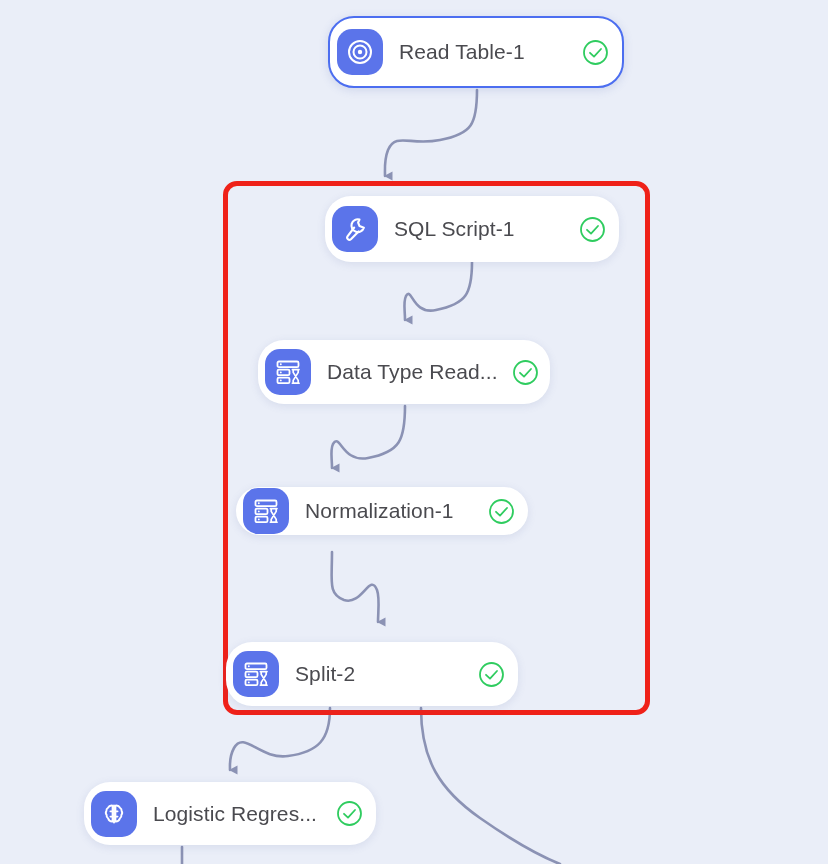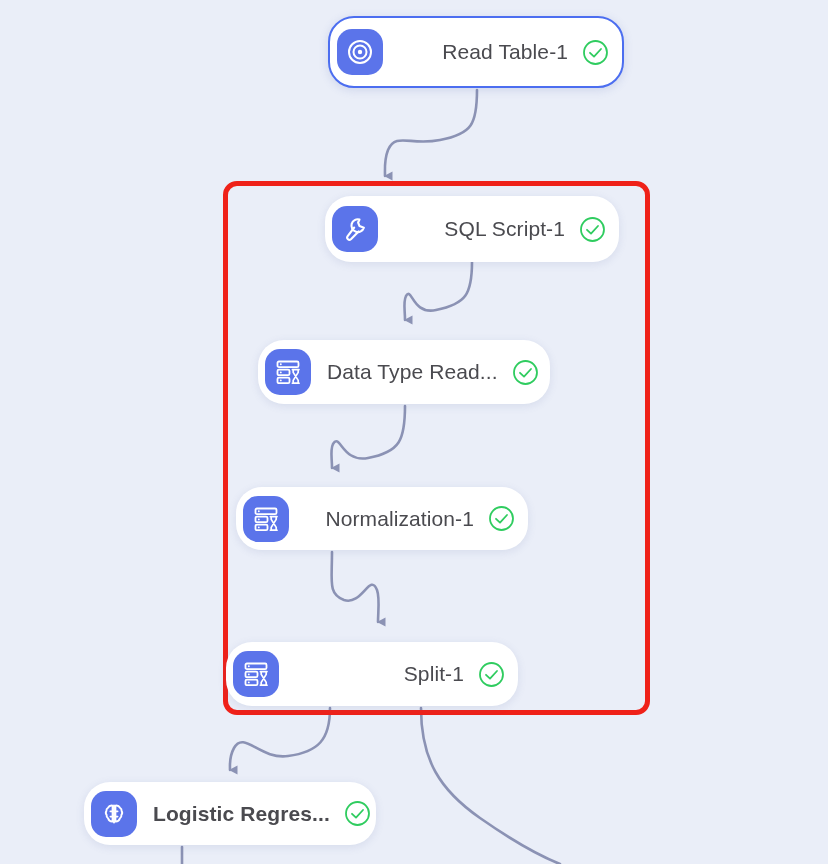--- a/index.html
+++ b/index.html
@@ -60,21 +60,20 @@
     justify-content: center;
   }
   .node-icon svg { display: block; }
   .node-label {
     flex: 1 1 auto;
     font-size: 21px;
     color: #4a4a4f;
     white-space: nowrap;
     margin-left: 16px;
     letter-spacing: 0.1px;
-    text-align: right;
   }
   .node-status {
     flex: 0 0 auto;
     width: 27px;
     height: 27px;
     margin-left: 14px;
     margin-right: 3px;
   }
   .node-status svg { display: block; }
 </style>
@@ -168,21 +167,21 @@
     </span>
     <span class="node-label">Data Type Read...</span>
     <span class="node-status">
       <svg width="27" height="27" viewBox="0 0 27 27">
         <circle cx="13.5" cy="13.5" r="11.5" fill="none" stroke="#2fcc5f" stroke-width="1.8"></circle>
         <path d="M8,13.8 L12,17.6 L19,10" fill="none" stroke="#2fcc5f" stroke-width="1.8" stroke-linecap="round" stroke-linejoin="round"></path>
       </svg>
     </span>
   </div>
 
-  <div class="node" style="left:236px; top:487px; width:292px; height:63px;">
+  <div class="node" style="left:236px; top:487px; width:292px; height:48px;">
     <span class="node-icon">
       <svg width="30" height="30" viewBox="0 0 30 30">
         <rect x="4.5" y="4.5" width="21" height="5.6" rx="1.4" fill="none" stroke="#ffffff" stroke-width="1.8"></rect>
         <circle cx="7.8" cy="7.3" r="0.95" fill="#ffffff"></circle>
         <rect x="4.5" y="12.6" width="12" height="5.6" rx="1.4" fill="none" stroke="#ffffff" stroke-width="1.8"></rect>
         <circle cx="7.8" cy="15.4" r="0.95" fill="#ffffff"></circle>
         <rect x="4.5" y="20.6" width="12" height="5.6" rx="1.4" fill="none" stroke="#ffffff" stroke-width="1.8"></rect>
         <circle cx="7.8" cy="23.4" r="0.95" fill="#ffffff"></circle>
         <path d="M19.4,12.6 L26,12.6 M19.4,26.2 L26,26.2 M20.2,12.6 L20.2,15.4 L25.2,23.4 L25.2,26.2 M25.2,12.6 L25.2,15.4 L20.2,23.4 L20.2,26.2" fill="none" stroke="#ffffff" stroke-width="1.7" stroke-linecap="round" stroke-linejoin="round"></path>
       </svg>
@@ -201,30 +200,30 @@
       <svg width="30" height="30" viewBox="0 0 30 30">
         <rect x="4.5" y="4.5" width="21" height="5.6" rx="1.4" fill="none" stroke="#ffffff" stroke-width="1.8"></rect>
         <circle cx="7.8" cy="7.3" r="0.95" fill="#ffffff"></circle>
         <rect x="4.5" y="12.6" width="12" height="5.6" rx="1.4" fill="none" stroke="#ffffff" stroke-width="1.8"></rect>
         <circle cx="7.8" cy="15.4" r="0.95" fill="#ffffff"></circle>
         <rect x="4.5" y="20.6" width="12" height="5.6" rx="1.4" fill="none" stroke="#ffffff" stroke-width="1.8"></rect>
         <circle cx="7.8" cy="23.4" r="0.95" fill="#ffffff"></circle>
         <path d="M19.4,12.6 L26,12.6 M19.4,26.2 L26,26.2 M20.2,12.6 L20.2,15.4 L25.2,23.4 L25.2,26.2 M25.2,12.6 L25.2,15.4 L20.2,23.4 L20.2,26.2" fill="none" stroke="#ffffff" stroke-width="1.7" stroke-linecap="round" stroke-linejoin="round"></path>
       </svg>
     </span>
-    <span class="node-label">Split-1</span>
-    <span class="node-status">
-      <svg width="27" height="27" viewBox="0 0 27 27">
-        <circle cx="13.5" cy="13.5" r="11.5" fill="none" stroke="#2fcc5f" stroke-width="1.8"></circle>
-        <path d="M8,13.8 L12,17.6 L19,10" fill="none" stroke="#2fcc5f" stroke-width="1.8" stroke-linecap="round" stroke-linejoin="round"></path>
-      </svg>
-    </span>
-  </div>
-
-  <div class="node" style="left:84px; top:782px; width:292px; height:63px;font-weight:bold;">
+    <span class="node-label">Split-2</span>
+    <span class="node-status">
+      <svg width="27" height="27" viewBox="0 0 27 27">
+        <circle cx="13.5" cy="13.5" r="11.5" fill="none" stroke="#2fcc5f" stroke-width="1.8"></circle>
+        <path d="M8,13.8 L12,17.6 L19,10" fill="none" stroke="#2fcc5f" stroke-width="1.8" stroke-linecap="round" stroke-linejoin="round"></path>
+      </svg>
+    </span>
+  </div>
+
+  <div class="node" style="left:84px; top:782px; width:292px; height:63px;">
     <span class="node-icon">
       <svg width="30" height="30" viewBox="0 0 30 30">
         <path d="M15,6.5 L15,23.5" fill="none" stroke="#ffffff" stroke-width="1.9" stroke-linecap="round"></path>
         <path d="M13.6,6.6 a4.2,4.2 0 0 0 -4.6,2.1 a3.3,3.3 0 0 0 -1.6,3.2 a3.4,3.4 0 0 0 0.2,4.0 a3.6,3.6 0 0 0 1.6,3.6 a4.3,4.3 0 0 0 4.4,3.1 z" fill="none" stroke="#ffffff" stroke-width="1.9" stroke-linejoin="round"></path>
         <path d="M16.4,6.6 a4.2,4.2 0 0 1 4.6,2.1 a3.3,3.3 0 0 1 1.6,3.2 a3.4,3.4 0 0 1 -0.2,4.0 a3.6,3.6 0 0 1 -1.6,3.6 a4.3,4.3 0 0 1 -4.4,3.1 z" fill="none" stroke="#ffffff" stroke-width="1.9" stroke-linejoin="round"></path>
         <path d="M11.3,12.4 L13.0,12.4 M11.3,17.6 L13.0,17.6 M17.0,12.4 L18.7,12.4 M17.0,17.6 L18.7,17.6" fill="none" stroke="#ffffff" stroke-width="1.6" stroke-linecap="round"></path>
       </svg>
     </span>
     <span class="node-label">Logistic Regres...</span>
     <span class="node-status">

